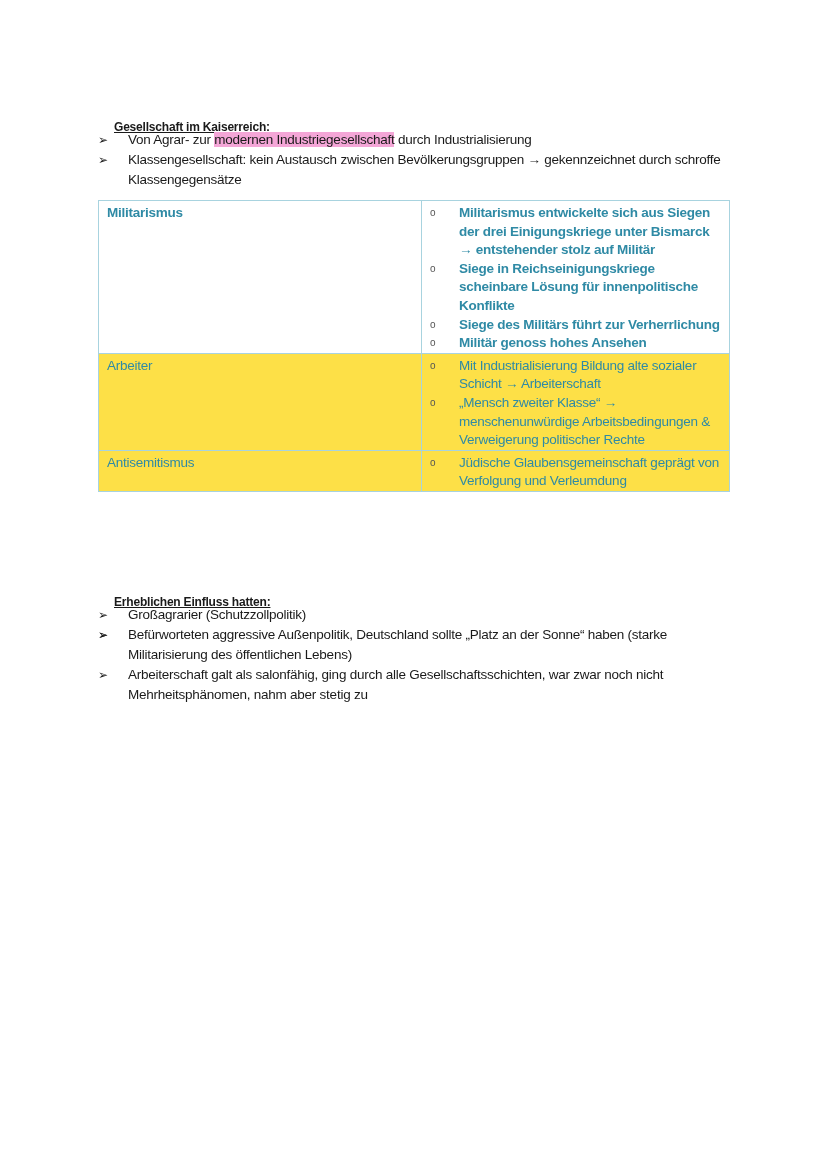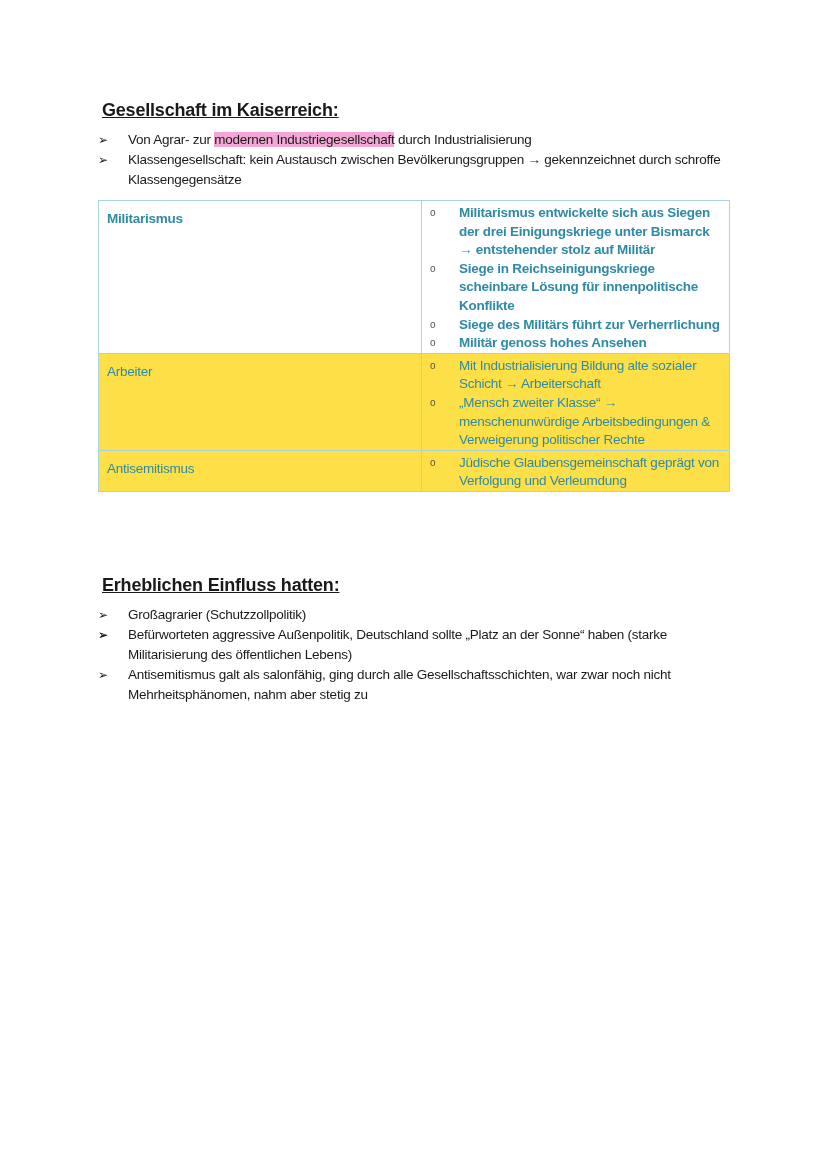--- a/index.html
+++ b/index.html
@@ -3,43 +3,43 @@
 <meta charset="utf-8">
 <style>
   html, body { margin: 0; padding: 0; }
   body {
     width: 828px; height: 1171px; background: #ffffff;
     font-family: "Liberation Sans", sans-serif; color: #1a1a1a;
     position: relative; overflow: hidden;
   }
   .page { position: absolute; left: 98px; top: 0; width: 640px; }
   .heading {
-    position: absolute; left: 4px; font-size: 18px; font-weight: bold;
-    text-decoration: underline; letter-spacing: -0.2px;
+    position: absolute; left: 16px; font-size: 12px; font-weight: bold;
+    text-decoration: underline; letter-spacing: -0.2px; margin-top: 20px;
   }
   .heading.h2 { font-weight: bold; }
   .bullets { position: absolute; left: 0; width: 640px; margin: 0; padding: 0; list-style: none; }
   .bullets li {
     position: relative; padding-left: 30px; font-size: 13.5px; line-height: 20px;
     letter-spacing: -0.25px;
   }
   .bullets li .arrow {
     position: absolute; left: 0; top: 0; width: 14px; font-size: 12px;
   }
   .hl { background: #f4a6d7; margin-top: 29px; }
   table.tbl {
     position: absolute; left: 98px; top: 200px; width: 632px;
     border-collapse: collapse; table-layout: fixed;
   }
   .tbl td {
     border: 1px solid #a8d3df; vertical-align: top;
     font-size: 13.5px; line-height: 18.6px; color: #2f8aa5;
     letter-spacing: -0.25px;
   }
-  .tbl td.label { width: 306px; padding: 9px 8px; }
+  .tbl td.label { width: 306px; padding: 3px 8px; }
   .tbl td.content { padding: 3px 6px 0 6px; }
   .tbl tr.shaded td { background: #fde047; }
   .tbl tr.bold td { font-weight: bold; }
   .tbl ul { list-style: none; margin: 0; padding: 0; }
   .tbl li { position: relative; padding-left: 31px; }
   .tbl li .circ {
     position: absolute; left: 2px; top: 0; font-size: 10px; font-weight: normal;
     color: #555;
   }
 </style>
@@ -104,16 +104,16 @@
     </li>
     <li>
       <span class="arrow">➢</span>
     </li>
     <li>
       <span class="arrow">➢</span>
       <span>Befürworteten aggressive Außenpolitik, Deutschland sollte „Platz an der Sonne“ haben (starke Militarisierung des öffentlichen Lebens)</span>
     </li>
     <li>
       <span class="arrow">➢</span>
-      <span>Antisemitismus galt als salonfähig, ging durch alle Gesellschaftsschichten, war zwar noch nicht Mehrheitsphänomen, nahm aber stetig zu</span>
+      <span>Arbeiterschaft galt als salonfähig, ging durch alle Gesellschaftsschichten, war zwar noch nicht Mehrheitsphänomen, nahm aber stetig zu</span>
     </li>
   </ul>
 </div>
 
 </body></html>

